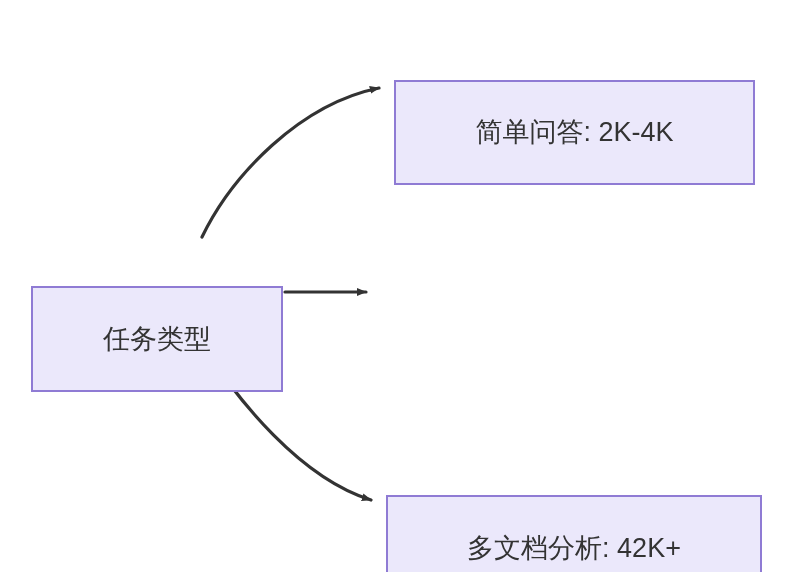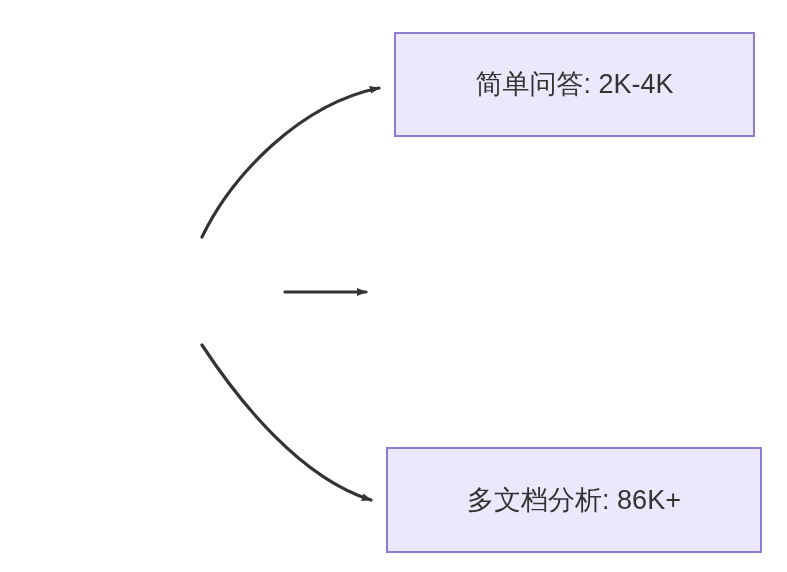--- a/index.html
+++ b/index.html
@@ -32,20 +32,21 @@
     background: #ebe8fb;
     border: 2px solid #8f7bd4;
     display: flex;
     align-items: center;
     justify-content: center;
     color: #333333;
     font-size: 27px;
     line-height: 1.2;
     white-space: nowrap;
     letter-spacing: 0px;
+    margin-top: 48px;
   }
   .node-label {
     display: block;
   }
   #node-source {
     left: 31px;
     top: 238px;
     width: 252px;
     height: 106px;
   }
@@ -80,23 +81,26 @@
       </marker>
     </defs>
 
     <path d="M 202 237 C 232 175 300 104 379 88" fill="none" stroke="#333333" stroke-width="3.2" stroke-linecap="round" marker-end="url(#arrowhead)"></path>
 
     <path d="M 285 292 L 366 292" fill="none" stroke="#333333" stroke-width="3.2" stroke-linecap="round" marker-end="url(#arrowhead)"></path>
 
     <path d="M 202 345 C 238 400 300 478 371 500" fill="none" stroke="#333333" stroke-width="3.2" stroke-linecap="round" marker-end="url(#arrowhead)"></path>
   </svg>
 
+  <div class="node" id="node-source">
+    <span class="node-label">任务类型</span>
+  </div>
 
   <div class="node" id="node-simple-qa">
     <span class="node-label">简单问答: 2K-4K</span>
   </div>
 
 
   <div class="node" id="node-multi-doc">
-    <span class="node-label">多文档分析: 86K+</span>
+    <span class="node-label">多文档分析: 42K+</span>
   </div>
 
 </div>
 
 </body></html>

